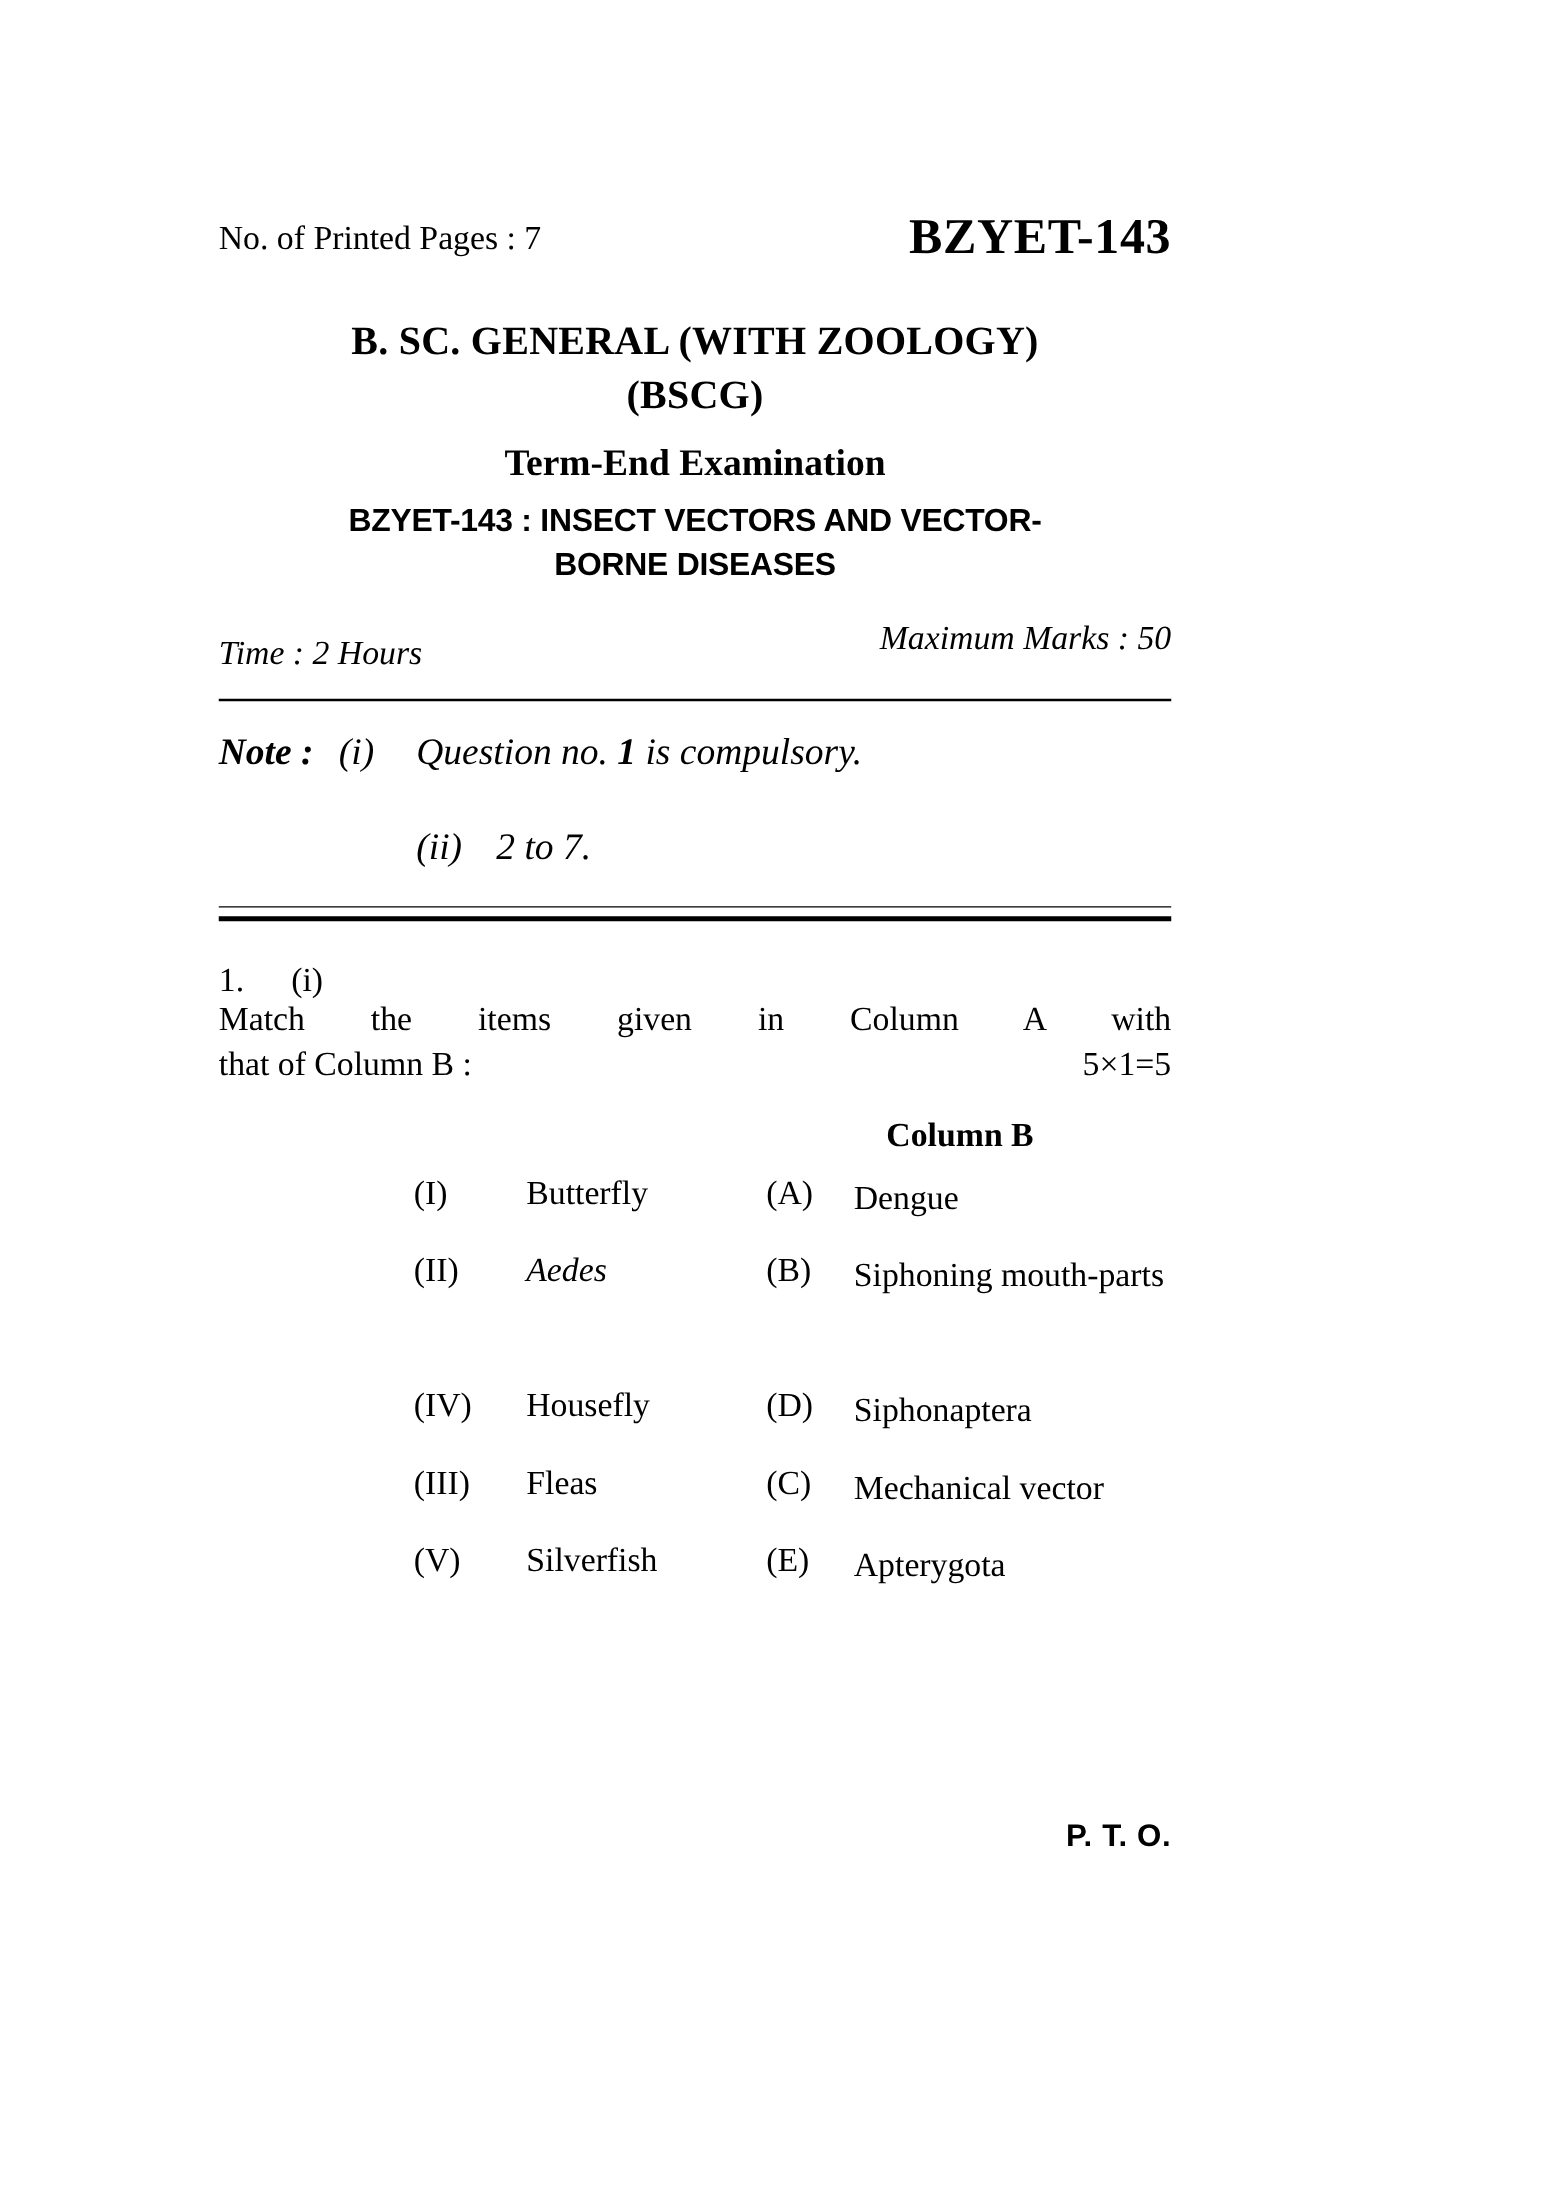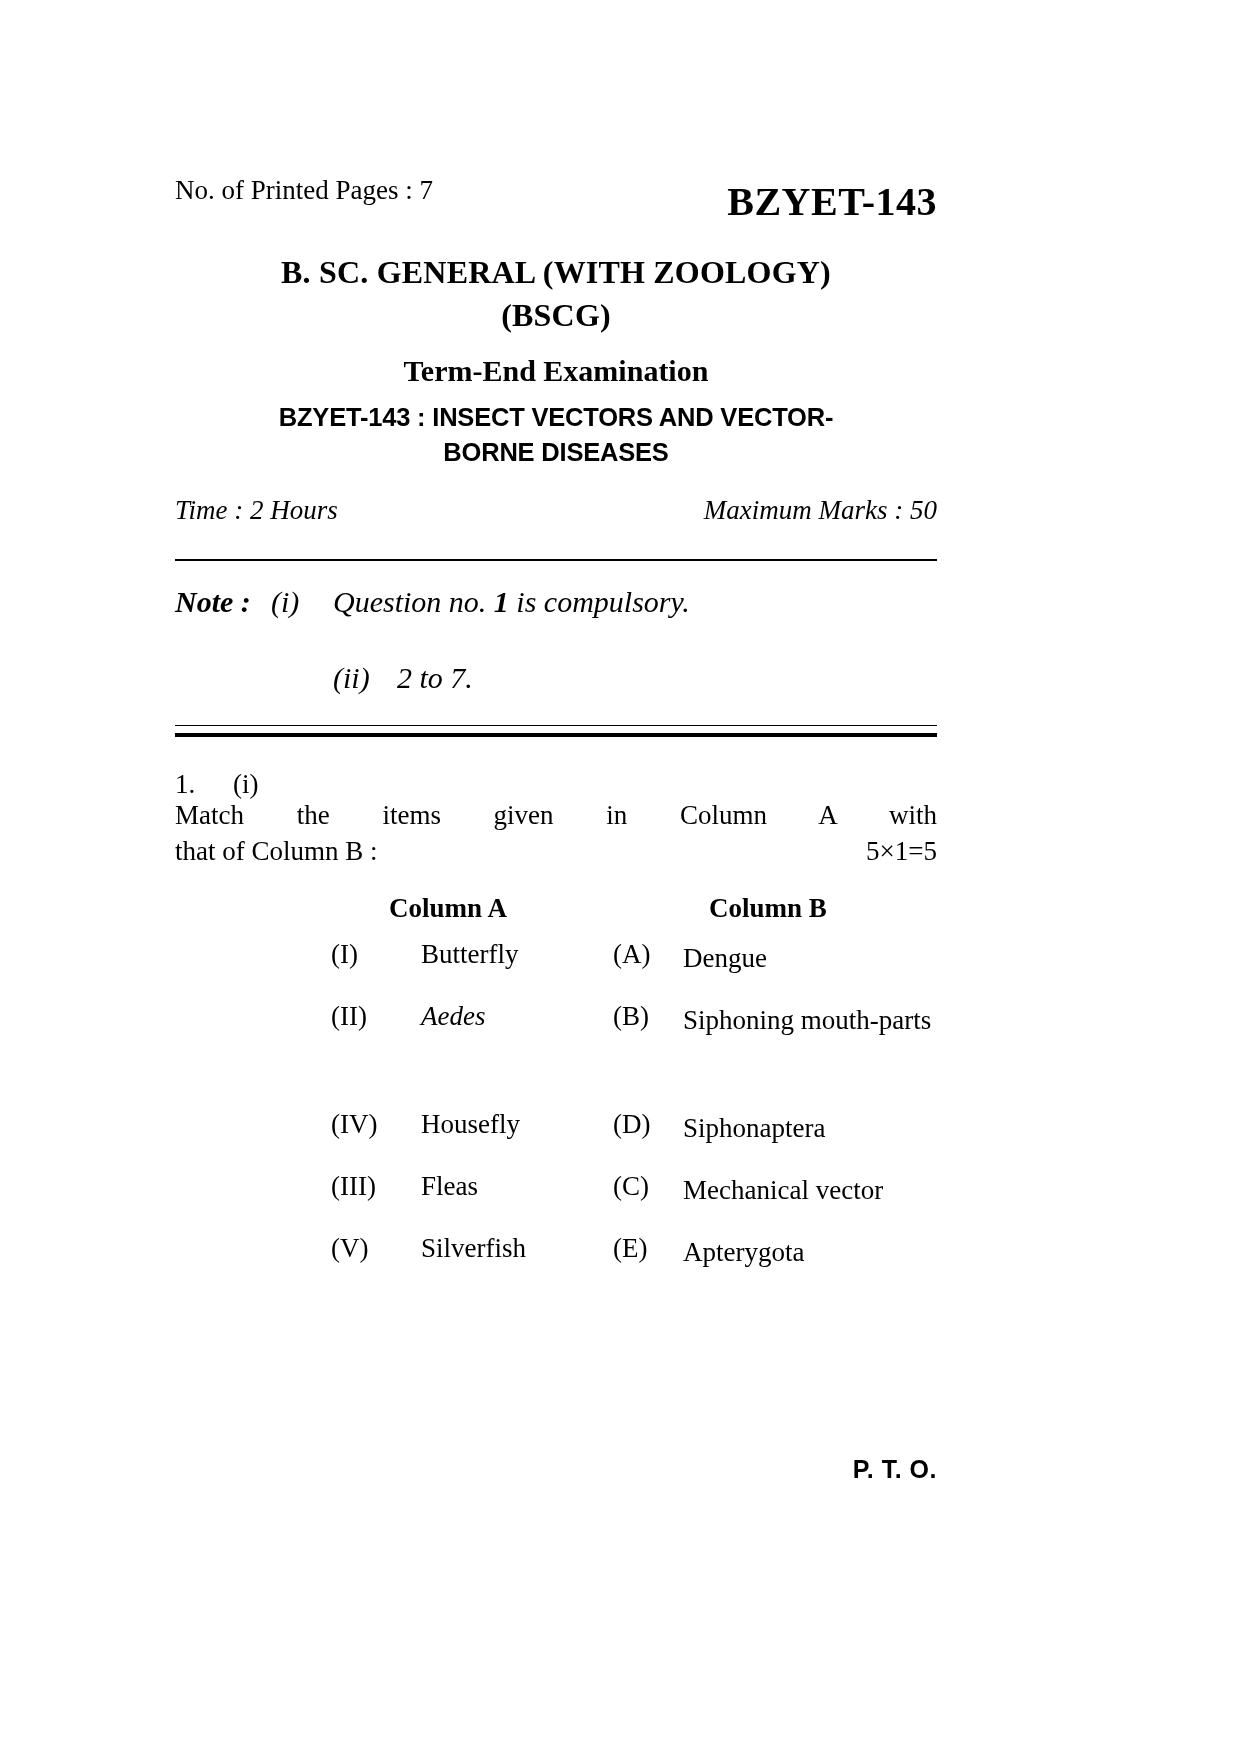--- a/index.html
+++ b/index.html
@@ -44,21 +44,21 @@
     position: absolute;
     left: 0;
     top: 10px;
     font-size: 27px;
     font-family: "Liberation Serif", "DejaVu Serif", serif;
     white-space: nowrap;
   }
   .paper-code {
     position: absolute;
     right: 0;
-    top: 13px;
+    top: 0;
     font-size: 40px;
     font-weight: bold;
     letter-spacing: 0.5px;
     font-family: "Liberation Serif", "DejaVu Serif", serif;
     white-space: nowrap;
   }
 
   
   .title-block {
     margin-top: 30px;
@@ -92,21 +92,21 @@
   }
 
   
   .timemarks {
     position: relative;
     margin-top: 26px;
     font-style: italic;
     font-size: 27px;
     height: 36px;
   }
-  .timemarks .left  { position: absolute; left: 0;  top: 0; white-space: nowrap; font-style: italic; }
+  .timemarks .left  { position: absolute; left: 0;  top: 12px; white-space: nowrap; font-style: italic; }
   .timemarks .right { position: absolute; right: 0; top: 0; white-space: nowrap; }
 
   
   .rule-single {
     margin-top: 28px;
     border-top: 2.5px solid #000;
     height: 0;
   }
   .rule-double {
     margin-top: 24px;
@@ -294,21 +294,20 @@
           <span class="q-line2">
             <span>that of Column B :</span>
             <span class="q-marks">5×1=5</span>
           </span>
         </span>
       </div>
 
       <div class="match-table">
 
         <div class="mt-head">
-          <span class="colA">Column A</span>
           <span class="colB">Column B</span>
         </div>
 
         <div class="mt-row">
           <span class="a-lbl">(I)</span>
           <span class="a-val">Butterfly</span>
           <span class="b-lbl">(A)</span>
           <span class="b-val">Dengue</span>
         </div>
 

